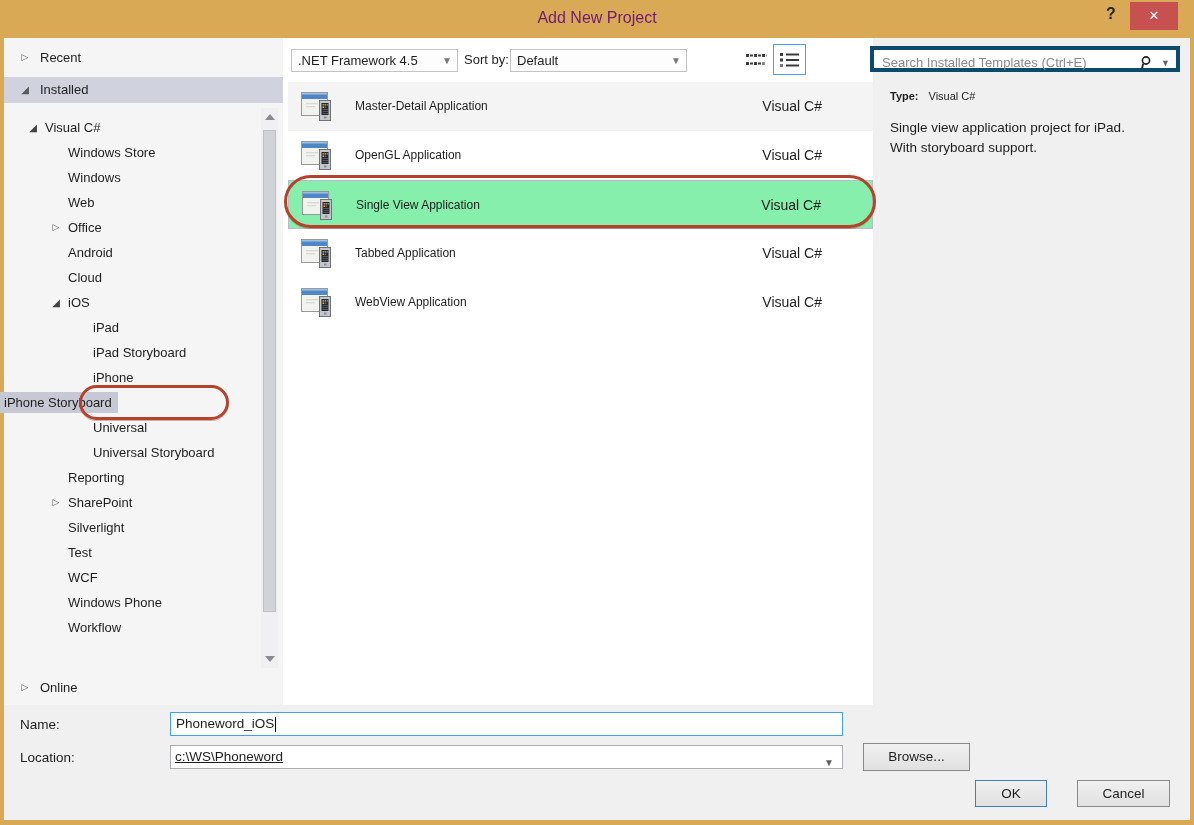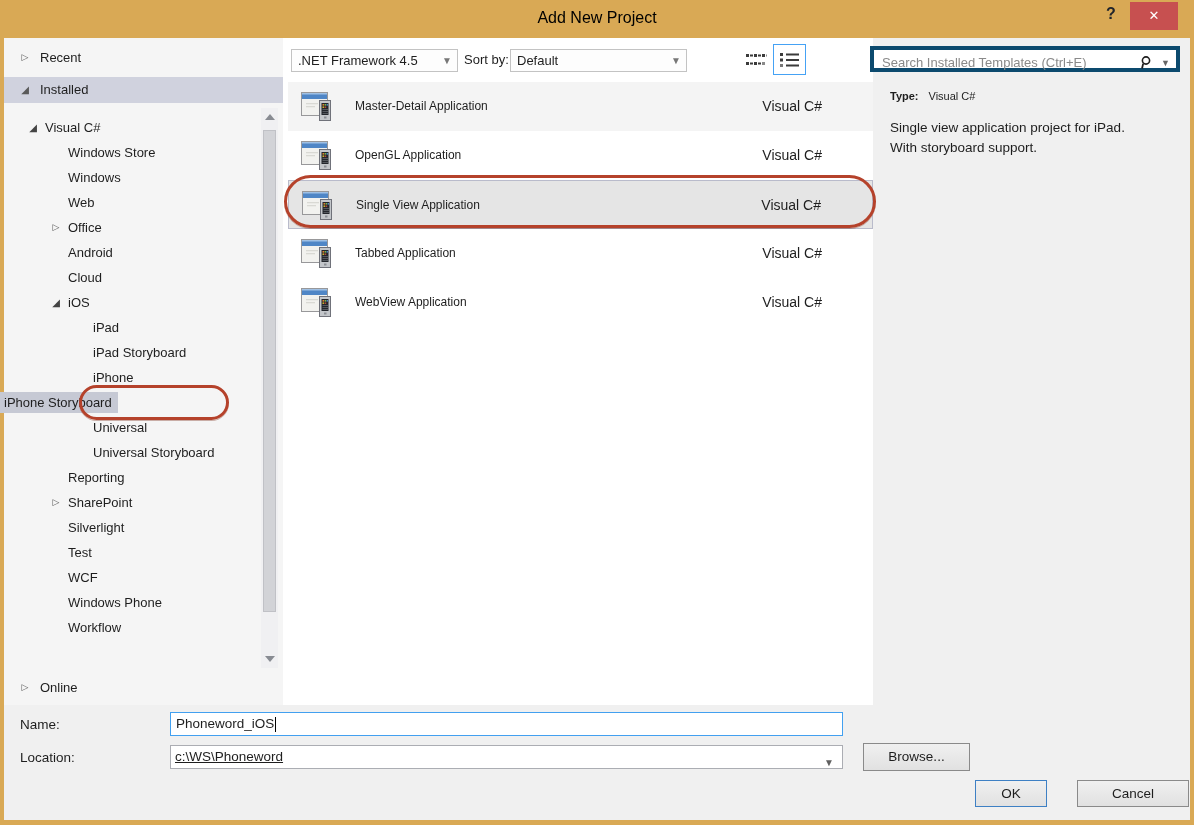--- a/index.html
+++ b/index.html
@@ -8,21 +8,21 @@
     position: relative;
     width: 1194px;
     height: 825px;
     background: #D9A955;
     font-family: "Liberation Sans", sans-serif;
     color: #1e1e1e;
     overflow: hidden;
   }
   
   .titlebar { position:absolute; left:0; top:0; width:1194px; height:38px; background:#D9A955; }
-  .title { position:absolute; left:0; top:9px; width:100%; text-align:center; font-size:16px; color:#000000; }
+  .title { position:absolute; left:0; top:9px; width:100%; text-align:center; font-size:16px; color:#701a75; }
   .help-btn { position:absolute; right:72px; top:5px; width:22px; height:24px; text-align:center;
               font-size:16px; font-weight:bold; color:#20242b; cursor:default; }
   .close-btn { position:absolute; right:16px; top:2px; width:48px; height:28px; background:#C75050;
                color:#fff; font-size:13px; text-align:center; line-height:28px; }
   
   .sidebar-bg { position:absolute; left:4px; top:38px; width:279px; height:667px; background:#F5F5F5; }
   .middle-bg  { position:absolute; left:283px; top:38px; width:590px; height:667px; background:#FFFFFF; }
   .right-bg   { position:absolute; left:873px; top:38px; width:317px; height:667px; background:#F0F0F0; }
   .footer-bg  { position:absolute; left:4px; top:705px; width:1186px; height:115px; background:#F0F0F0; }
   
@@ -61,21 +61,21 @@
   #btn-list { left:773px; top:44px; width:33px; height:31px; border:1px solid #45A2F5; background:#fff; }
   
   .searchbox { position:absolute; left:870px; top:46px; width:310px; height:26px; background:#fff; border:4px solid #0c4a6e; }
   .searchbox .ph { position:absolute; left:8px; top:5px; font-size:13px; color:#8A8A8A; }
   .searchbox .mag { position:absolute; right:22px; top:5px; }
   .searchbox .sarr { position:absolute; right:6px; top:8px; font-size:9px; color:#666; }
   
   .tpl-list { position:absolute; left:288px; top:82px; width:585px; }
   .tpl-row { position:relative; height:49px; background:#fff; }
   .tpl-row:first-child { background:#F4F4F4; }
-  .tpl-row.selected { background:#e5e5e5; border:1px solid #B9BBCB; }
+  .tpl-row.selected { background:#86efac; border:1px solid #B9BBCB; }
   .tpl-row .ticon { position:absolute; left:11px; top:6px; }
   .tpl-row .tname { position:absolute; left:67px; top:0; line-height:49px; font-size:12px; }
   .tpl-row .tlang { position:absolute; right:51px; top:0; line-height:49px; font-size:14px; }
   
   .type-line { position:absolute; left:890px; top:90px; font-size:11px; }
   .type-line b { margin-right:10px; }
   .desc { position:absolute; left:890px; top:118px; width:300px; font-size:13.5px; line-height:20px; }
   
   .anno { position:absolute; border:3px solid #B5422B; pointer-events:none; }
   #anno-tree { left:79px; top:385px; width:150px; height:35px; border-radius:18px; box-shadow:0 1px 0 rgba(120,40,20,.35); }
@@ -87,21 +87,21 @@
   .name-input { position:absolute; left:170px; top:712px; width:673px; height:24px; background:#fff;
                 border:1px solid #42A0F0; font-size:13.5px; line-height:22px; padding-left:5px; }
   .caret { display:inline-block; width:1px; height:15px; background:#000; vertical-align:middle; margin-left:1px; }
   .loc-combo { position:absolute; left:170px; top:745px; width:673px; height:24px; background:#fff;
                border:1px solid #ABADB3; font-size:13.5px; line-height:22px; padding-left:4px;text-decoration:underline; }
   .loc-combo .arr { position:absolute; right:8px; top:6px; font-size:10px; color:#606060; }
   .btn { position:absolute; background:linear-gradient(#f0f0f0,#e1e1e1); border:1px solid #8A8A8A;
          font-size:13.5px; text-align:center; color:#1e1e1e; }
   #browse-btn { left:863px; top:743px; width:107px; height:28px; line-height:26px; }
   #ok-btn { left:975px; top:780px; width:72px; height:27px; line-height:25px; border-color:#3E80C4; }
-  #cancel-btn { left:1077px; top:780px; width:112px; height:27px; line-height:25px; }
+  #cancel-btn { left:1077px; top:780px; width:93px; height:27px; line-height:25px; }
 </style>
 </head>
 <body>
 
 <div class="dialog">
 
   <div class="titlebar">
     <div class="title">Add New Project</div>
     <div class="help-btn">?</div>
     <div class="close-btn">✕</div>

